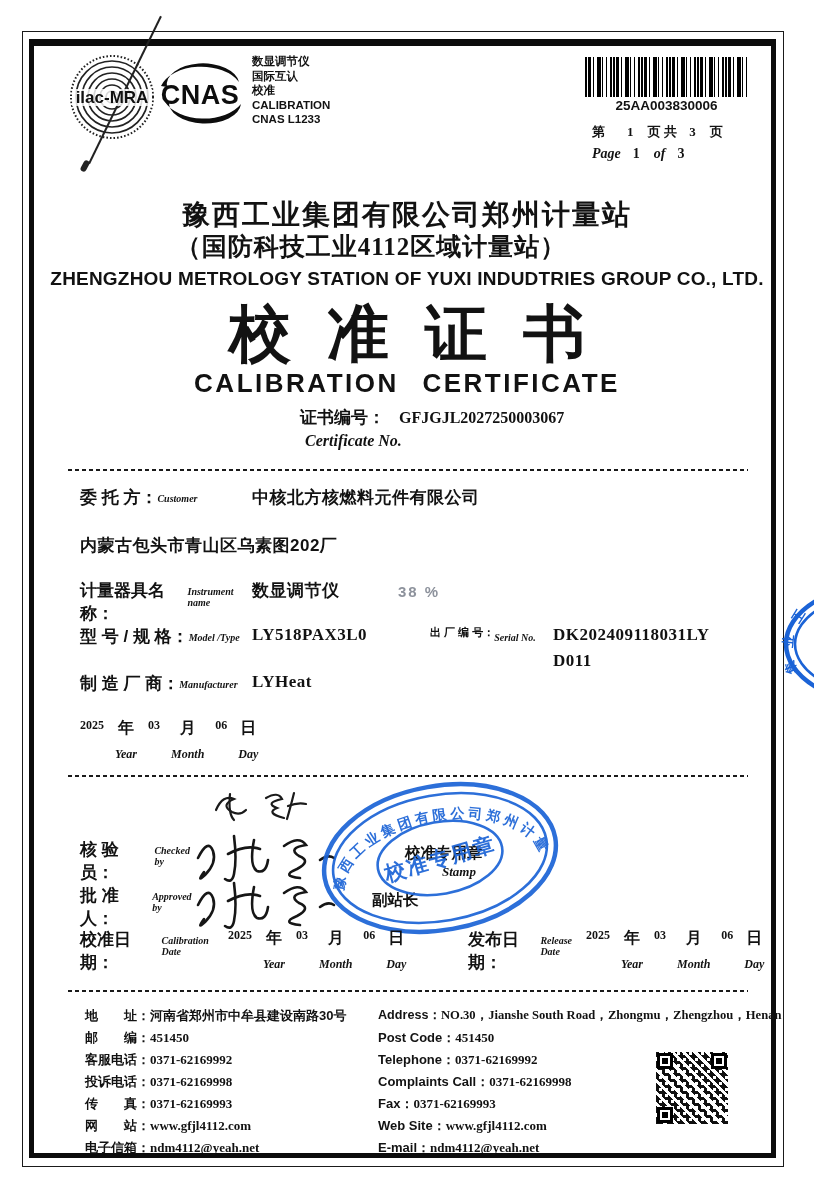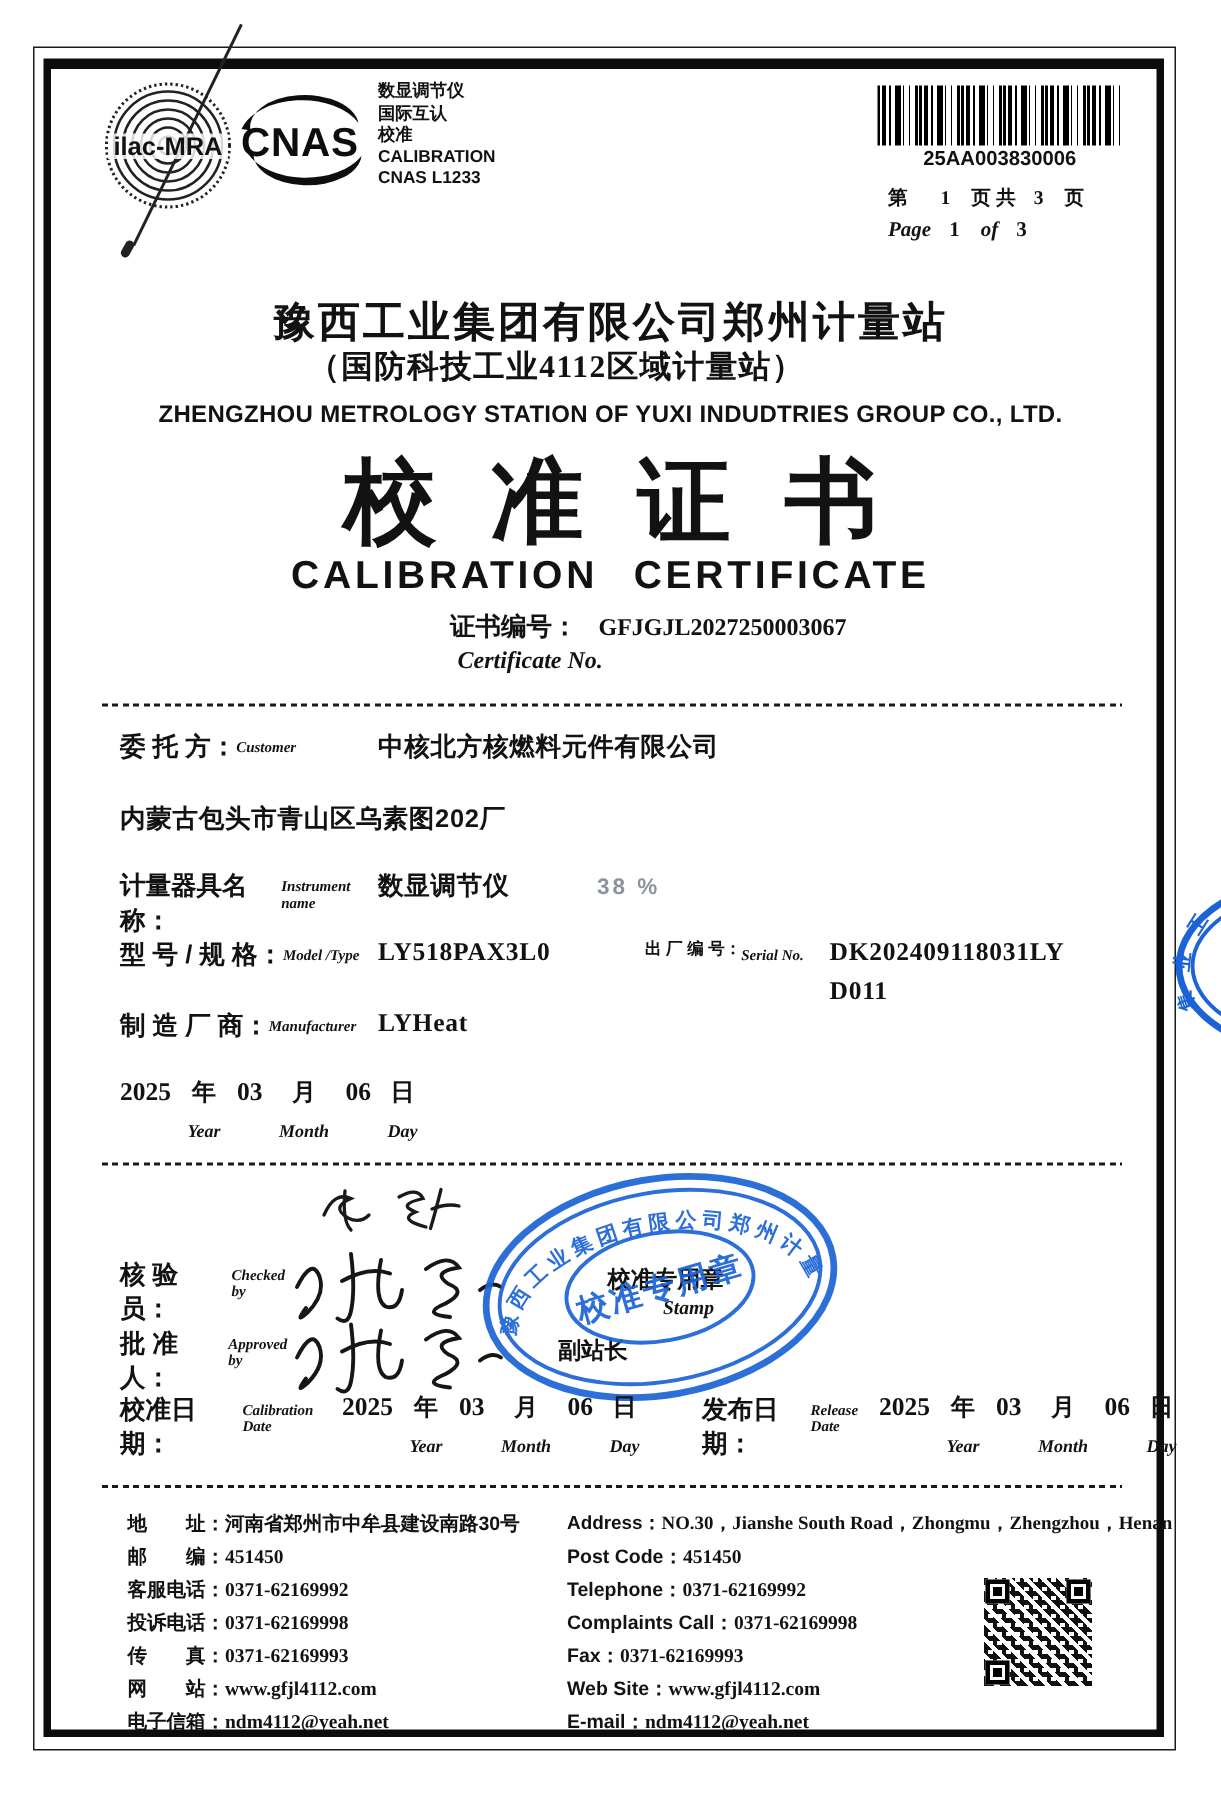--- a/index.html
+++ b/index.html
@@ -26,23 +26,23 @@
   .pageline-zh{position:absolute;left:592px;top:123px;font-size:13px;font-weight:700;}
   .pageline-zh span{margin-right:6px;}
   .pageline-zh .num{font-family:"Liberation Serif",serif;margin:0 14px 0 16px;}
   .pageline-en{position:absolute;left:592px;top:146px;font-size:14px;font-weight:700;
         font-family:"Liberation Serif",serif;}
   .pageline-en .it{font-style:italic;margin-right:12px;}
   .pageline-en .num{margin-right:14px;}
   
   .t-cn1{position:absolute;left:0;top:196px;width:814px;text-align:center;font-size:28px;
         font-weight:800;letter-spacing:2px;font-family:"Liberation Serif",serif;}
-  .t-cn2{position:absolute;left:0;top:230px;width:742px;text-align:center;font-size:21px;
+  .t-cn2{position:absolute;left:0;top:230px;width:742px;text-align:center;font-size:25px;
         font-weight:800;letter-spacing:1px;font-family:"Liberation Serif",serif;}
-  .t-en{position:absolute;left:0;top:268px;width:814px;text-align:center;font-size:16px;
+  .t-en{position:absolute;left:0;top:268px;width:814px;text-align:center;font-size:19px;
         font-weight:700;letter-spacing:0.2px;}
   .big-title{position:absolute;left:0;top:292px;width:814px;text-align:center;font-size:62px;
         font-weight:900;letter-spacing:36px;text-indent:36px;font-family:"Liberation Serif",serif;}
   .cal-cert{position:absolute;left:0;top:368px;width:814px;text-align:center;font-size:26px;
         font-weight:600;letter-spacing:2.5px;word-spacing:14px;}
   .cert-no{position:absolute;left:300px;top:406px;font-size:17px;font-weight:700;}
   .cert-no .num{font-family:"Liberation Serif",serif;margin-left:14px;font-size:16px;}
   .cert-no-en{position:absolute;left:305px;top:432px;font-size:16px;font-weight:700;font-style:italic;
         font-family:"Liberation Serif",serif;}
   
@@ -54,21 +54,21 @@
   .flabel-cn{font-size:17px;font-weight:700;}
   .flabel-en{font-family:"Liberation Serif",serif;font-style:italic;font-weight:700;
         font-size:10px;margin-top:7px;}
   .fvalue{font-size:17px;font-weight:700;letter-spacing:0.5px;}
   .latin{font-family:"Liberation Serif",serif;}
   .watermark{position:absolute;left:398px;top:583px;font-size:15px;font-weight:700;
         color:#8d929c;letter-spacing:2px;}
   .serial2{margin-top:6px;}
   
   .dateparts{display:flex;gap:11px;align-items:flex-start;}
-  .dnum{font-family:"Liberation Serif",serif;font-weight:700;font-size:17px;}
+  .dnum{font-family:"Liberation Serif",serif;font-weight:700;font-size:12px;}
   .dunit{display:flex;flex-direction:column;align-items:center;}
   .dunit b{font-size:16px;font-weight:700;}
   .dunit i{font-family:"Liberation Serif",serif;font-weight:700;font-size:12px;margin-top:8px;}
   
   .sig{position:absolute;}
   .stamp-print-cn{position:absolute;left:405px;top:843px;font-size:15.5px;font-weight:700;}
   .stamp-print-en{position:absolute;left:442px;top:864px;font-size:13px;font-weight:700;
         font-style:italic;font-family:"Liberation Serif",serif;}
   .deputy{position:absolute;left:372px;top:890px;font-size:15.5px;font-weight:700;}
   .stamp{position:absolute;left:315px;top:778px;transform:rotate(-10deg);opacity:0.92;}

